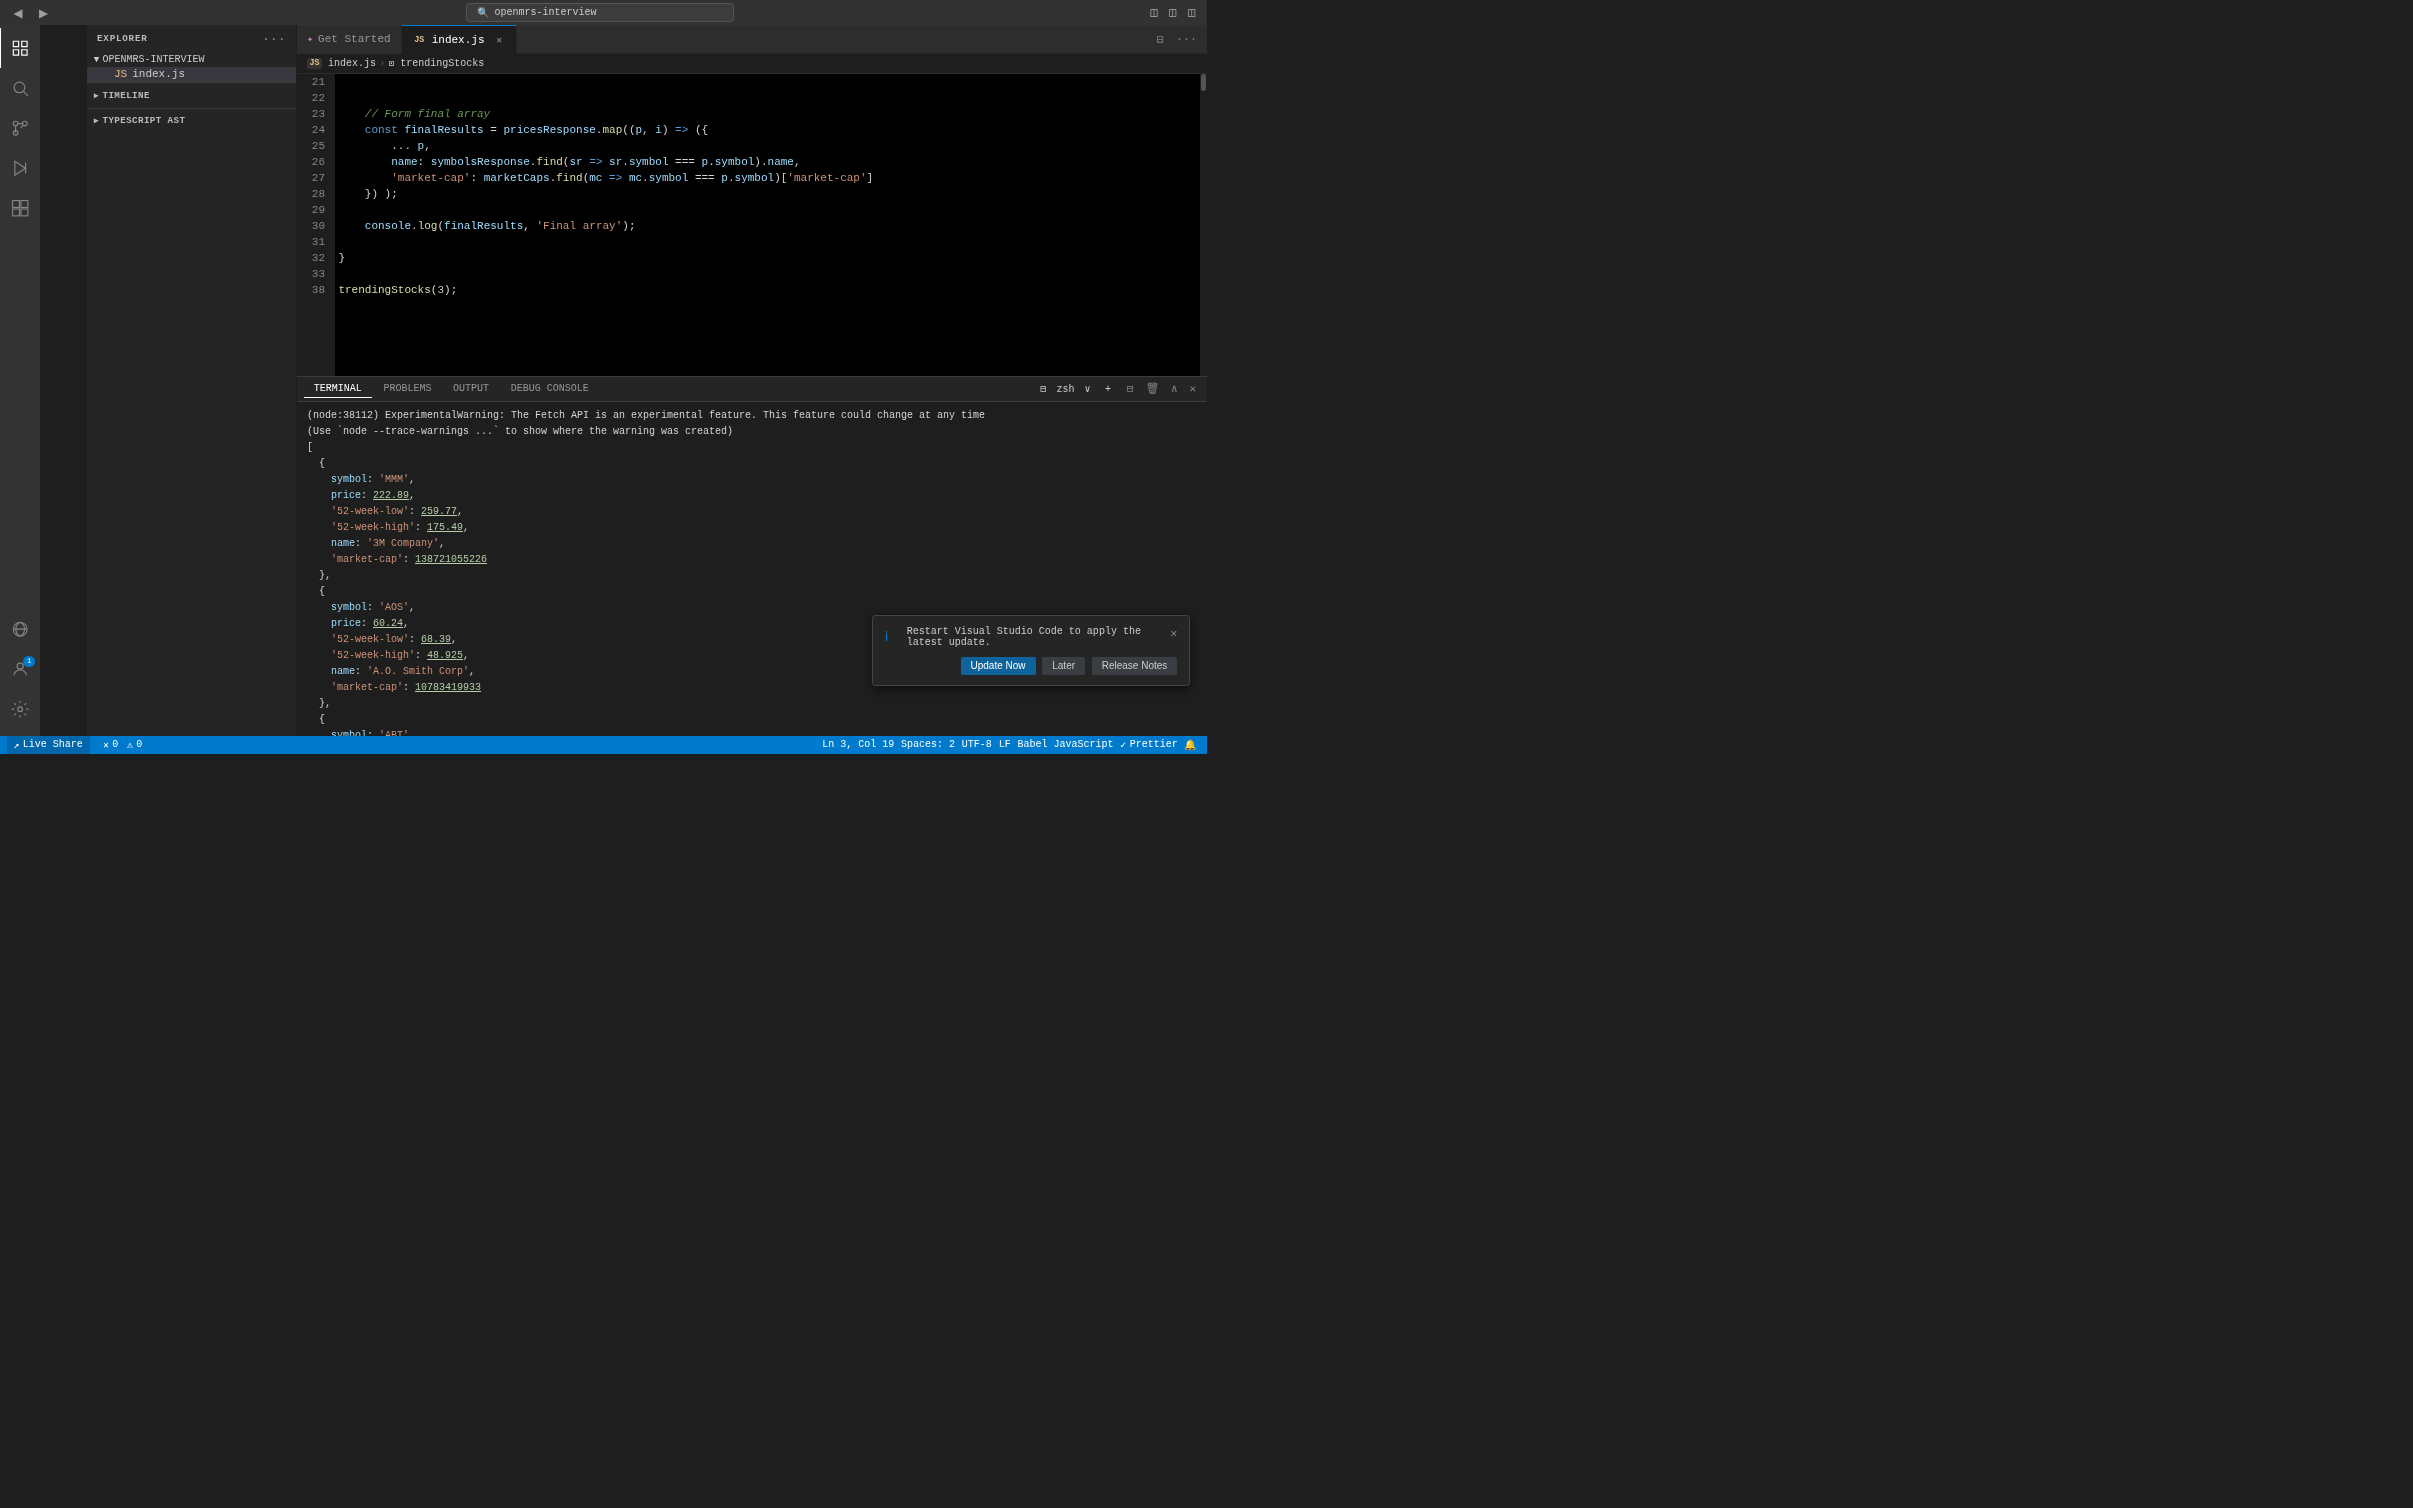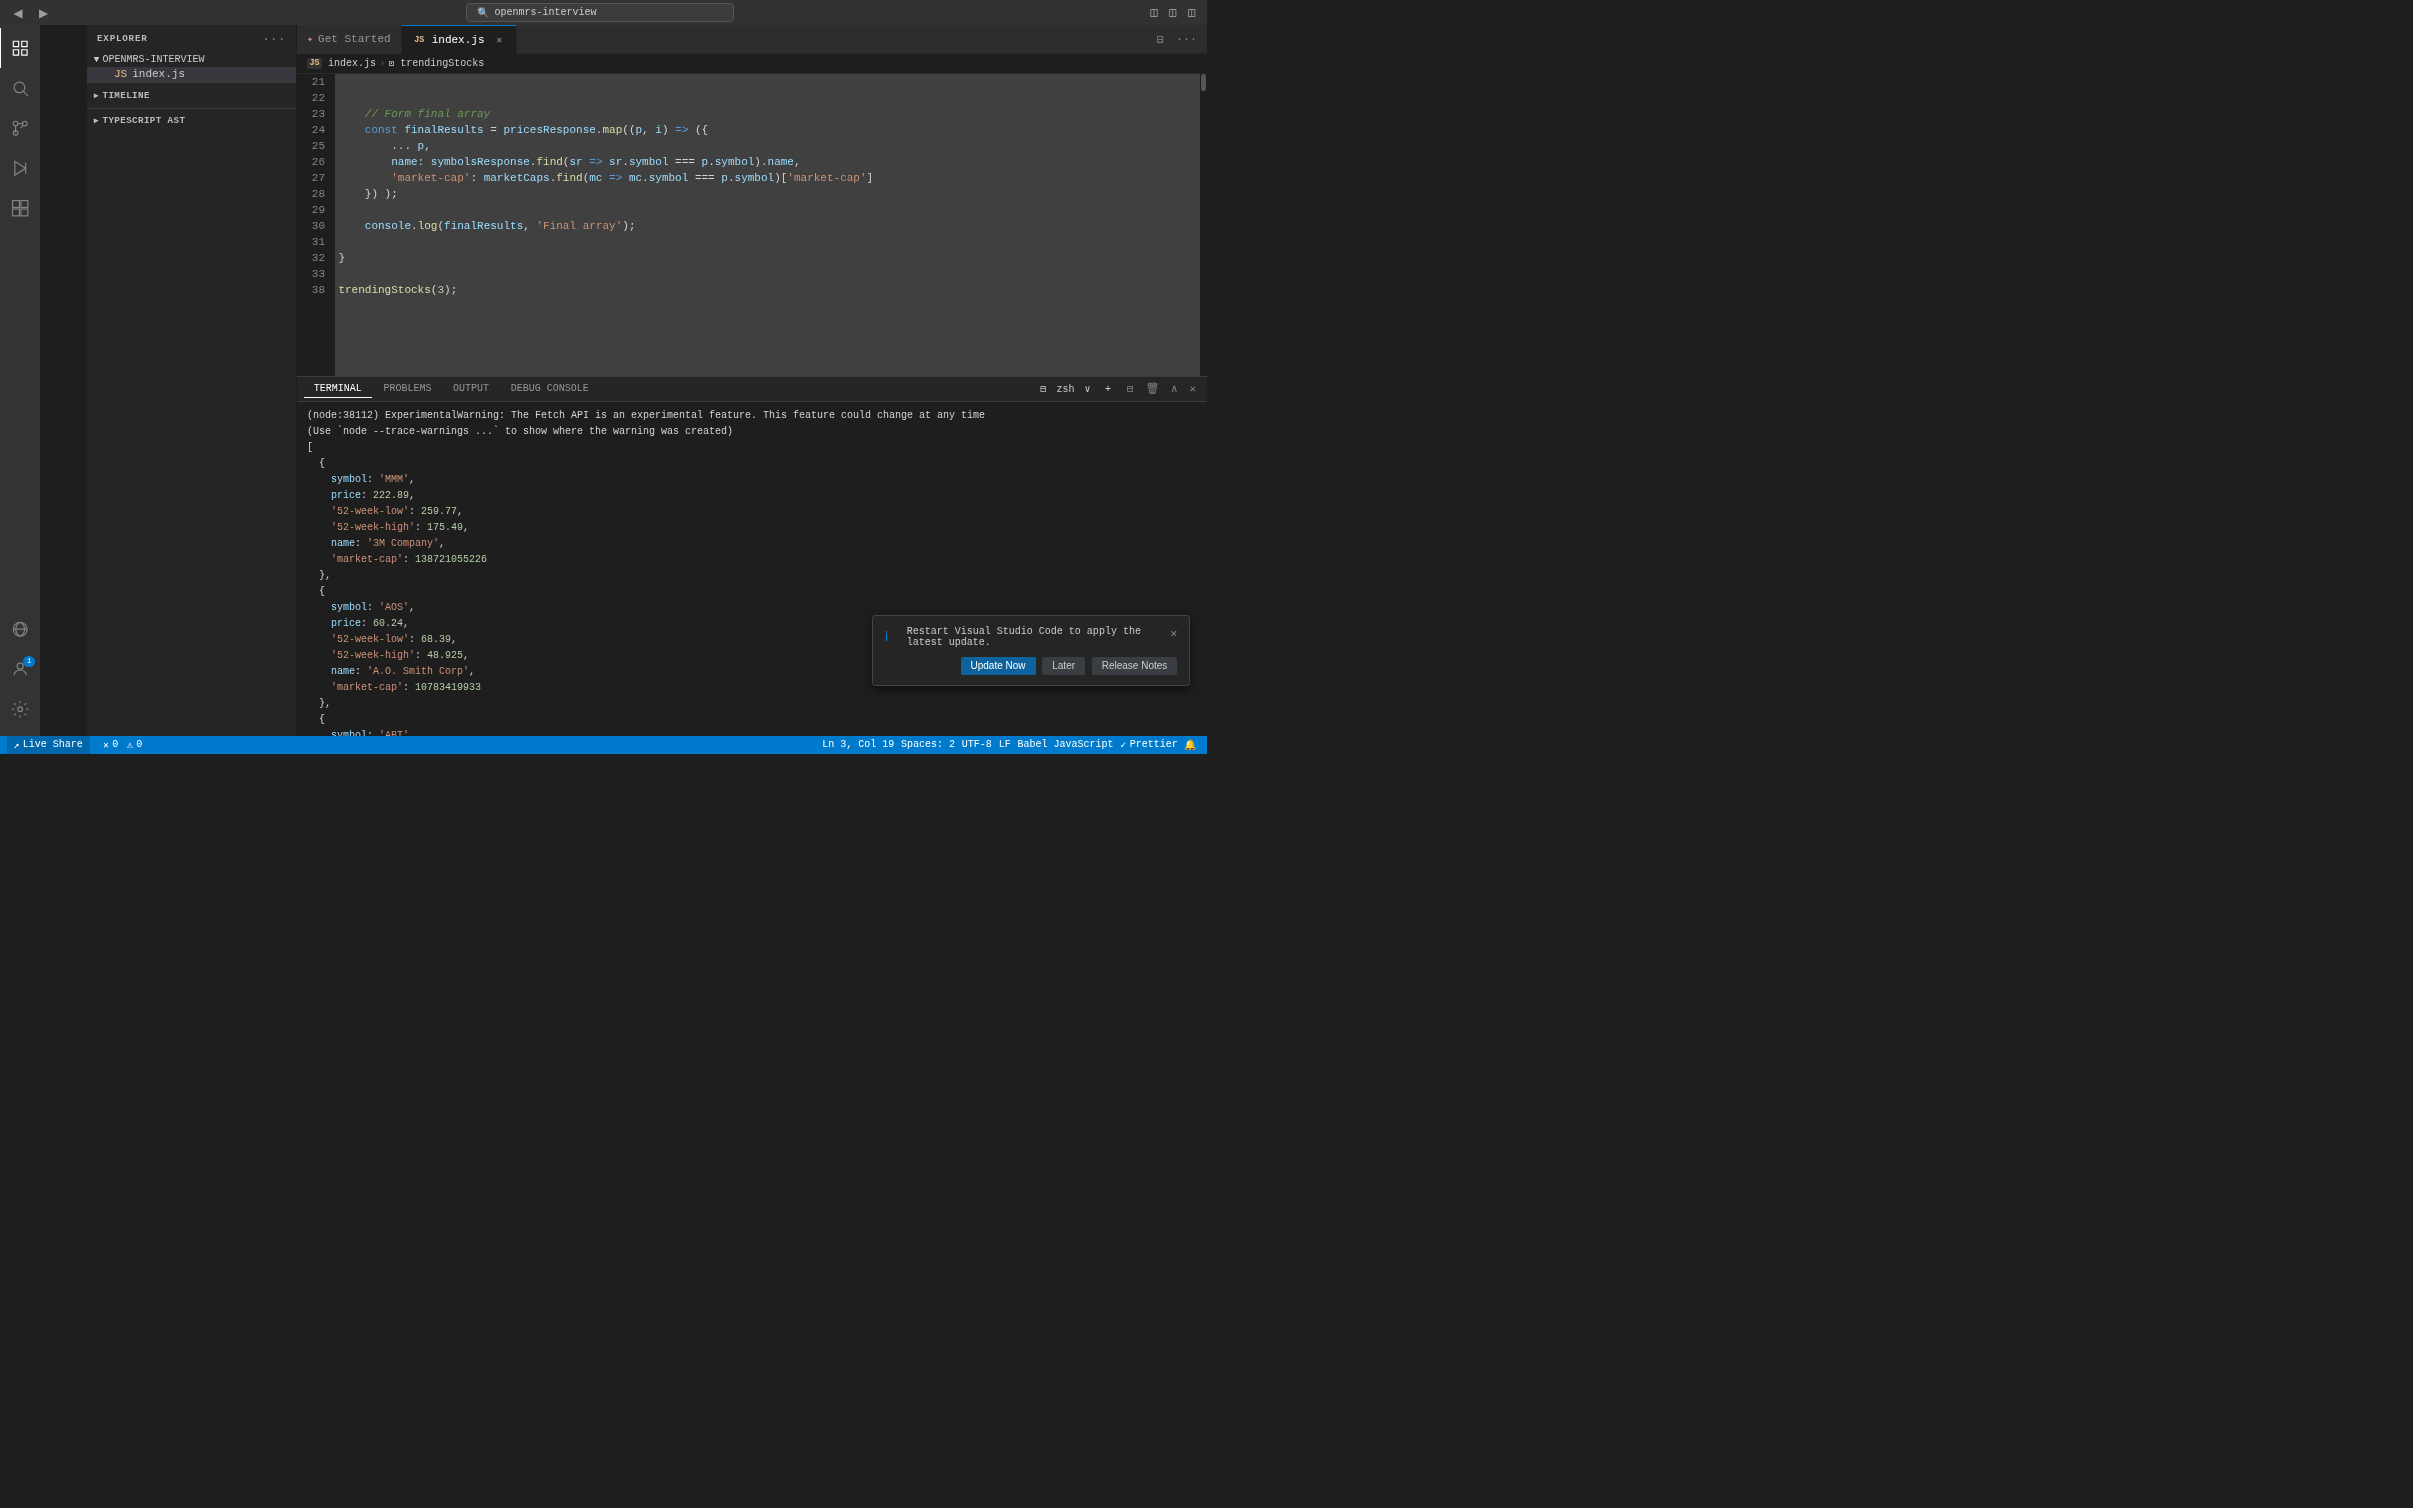--- a/index.html
+++ b/index.html
@@ -255,21 +255,21 @@
     }
     .breadcrumb .sep { color: #555; }
     .breadcrumb .bc-item { color: #cccccc; }
     .breadcrumb .bc-icon { font-size: 9.2px; color: #e8c085; margin-right: 2.5px; }
 
     
     .code-editor {
       flex: 1;
       display: flex;
       overflow: hidden;
-      background: #404040;
+      background: #000000;
       position: relative;
     }
     .line-numbers {
       padding: 0 10px 0 6.7px;
       text-align: right;
       color: #858585;
       font-size: 11px;
       line-height: 16px;
       background: #1e1e1e;
       user-select: none;
@@ -354,21 +354,21 @@
       flex: 1;
       padding: 6.7px 10px;
       overflow-y: auto;
       font-size: 10px;
       line-height: 15px;
       color: #d4d4d4;
     }
     .t-warn { color: #d4d4d4; }
     .t-cyan { color: #9cdcfe; }
     .t-string { color: #ce9178; }
-    .t-number { color: #b5cea8; }
+    .t-number { color: #b5cea8; text-decoration: underline; }
 
     
     .notification {
       position: absolute;
       bottom: 50px;
       right: 17px;
       background: #252526;
       border: 0.8px solid #454545;
       border-radius: 3.4px;
       padding: 10px 11.7px;

